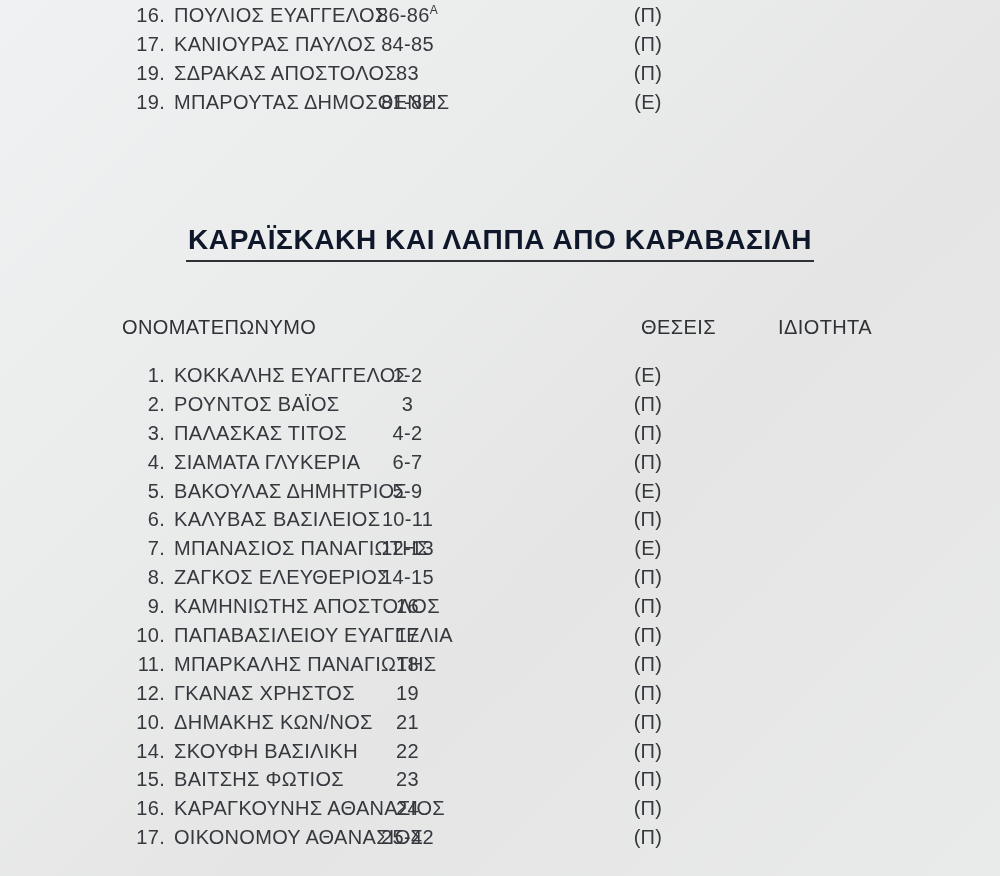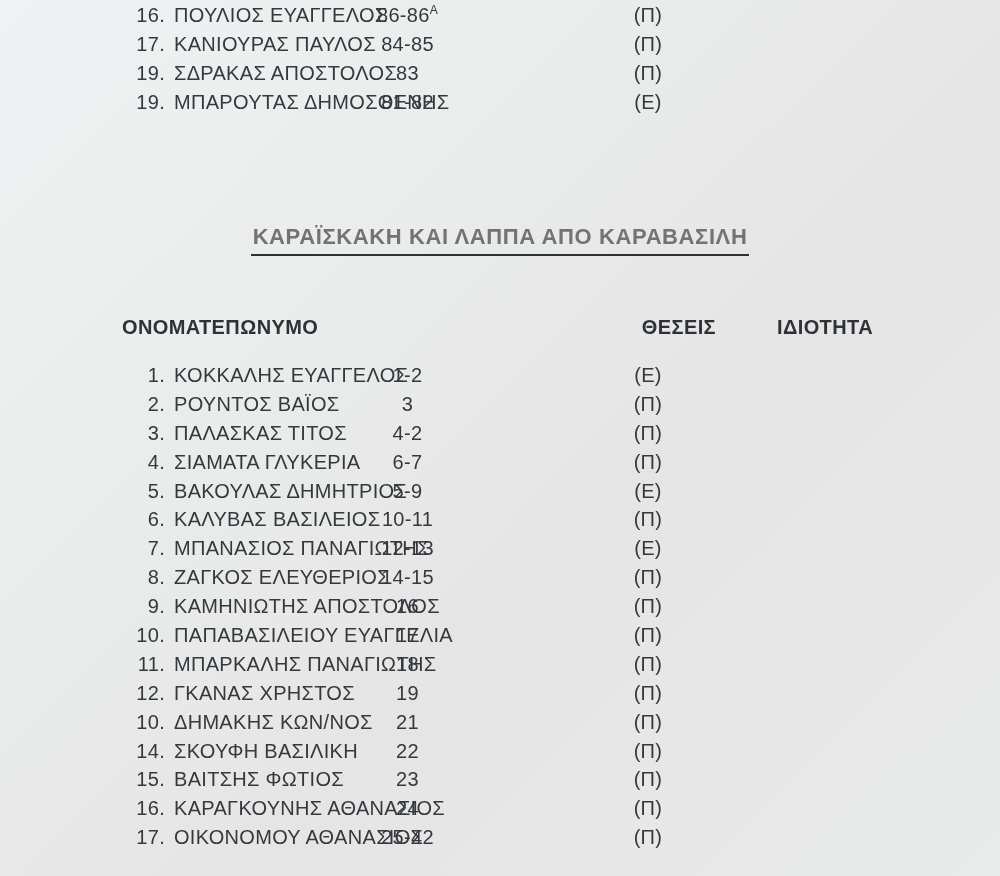--- a/index.html
+++ b/index.html
@@ -59,35 +59,35 @@
 
   .title-wrap {
     position: absolute;
     top: 224px;
     left: 0;
     width: 1000px;
     text-align: center;
   }
   .title-wrap .title {
     display: inline-block;
-    font-size: 22px;
+    font-size: 28px;
     font-weight: bold;
     letter-spacing: 0.6px;
-    color: #737373;
+    color: #0f172a;
     border-bottom: 2px solid #2e3136;
     padding: 0 2px 4px 2px;
     white-space: nowrap;
   }
   .headers {
     position: absolute;
     top: 316px;
     left: 0;
     width: 1000px;
     height: 24px;
-    font-weight: bold;
+    font-weight: normal;
     font-size: 20px;
     letter-spacing: 0.4px;
     color: #2e3136;
   }
   .headers .h-name {
     position: absolute;
     left: 122px;
     top: 0;
     white-space: nowrap;
   }

